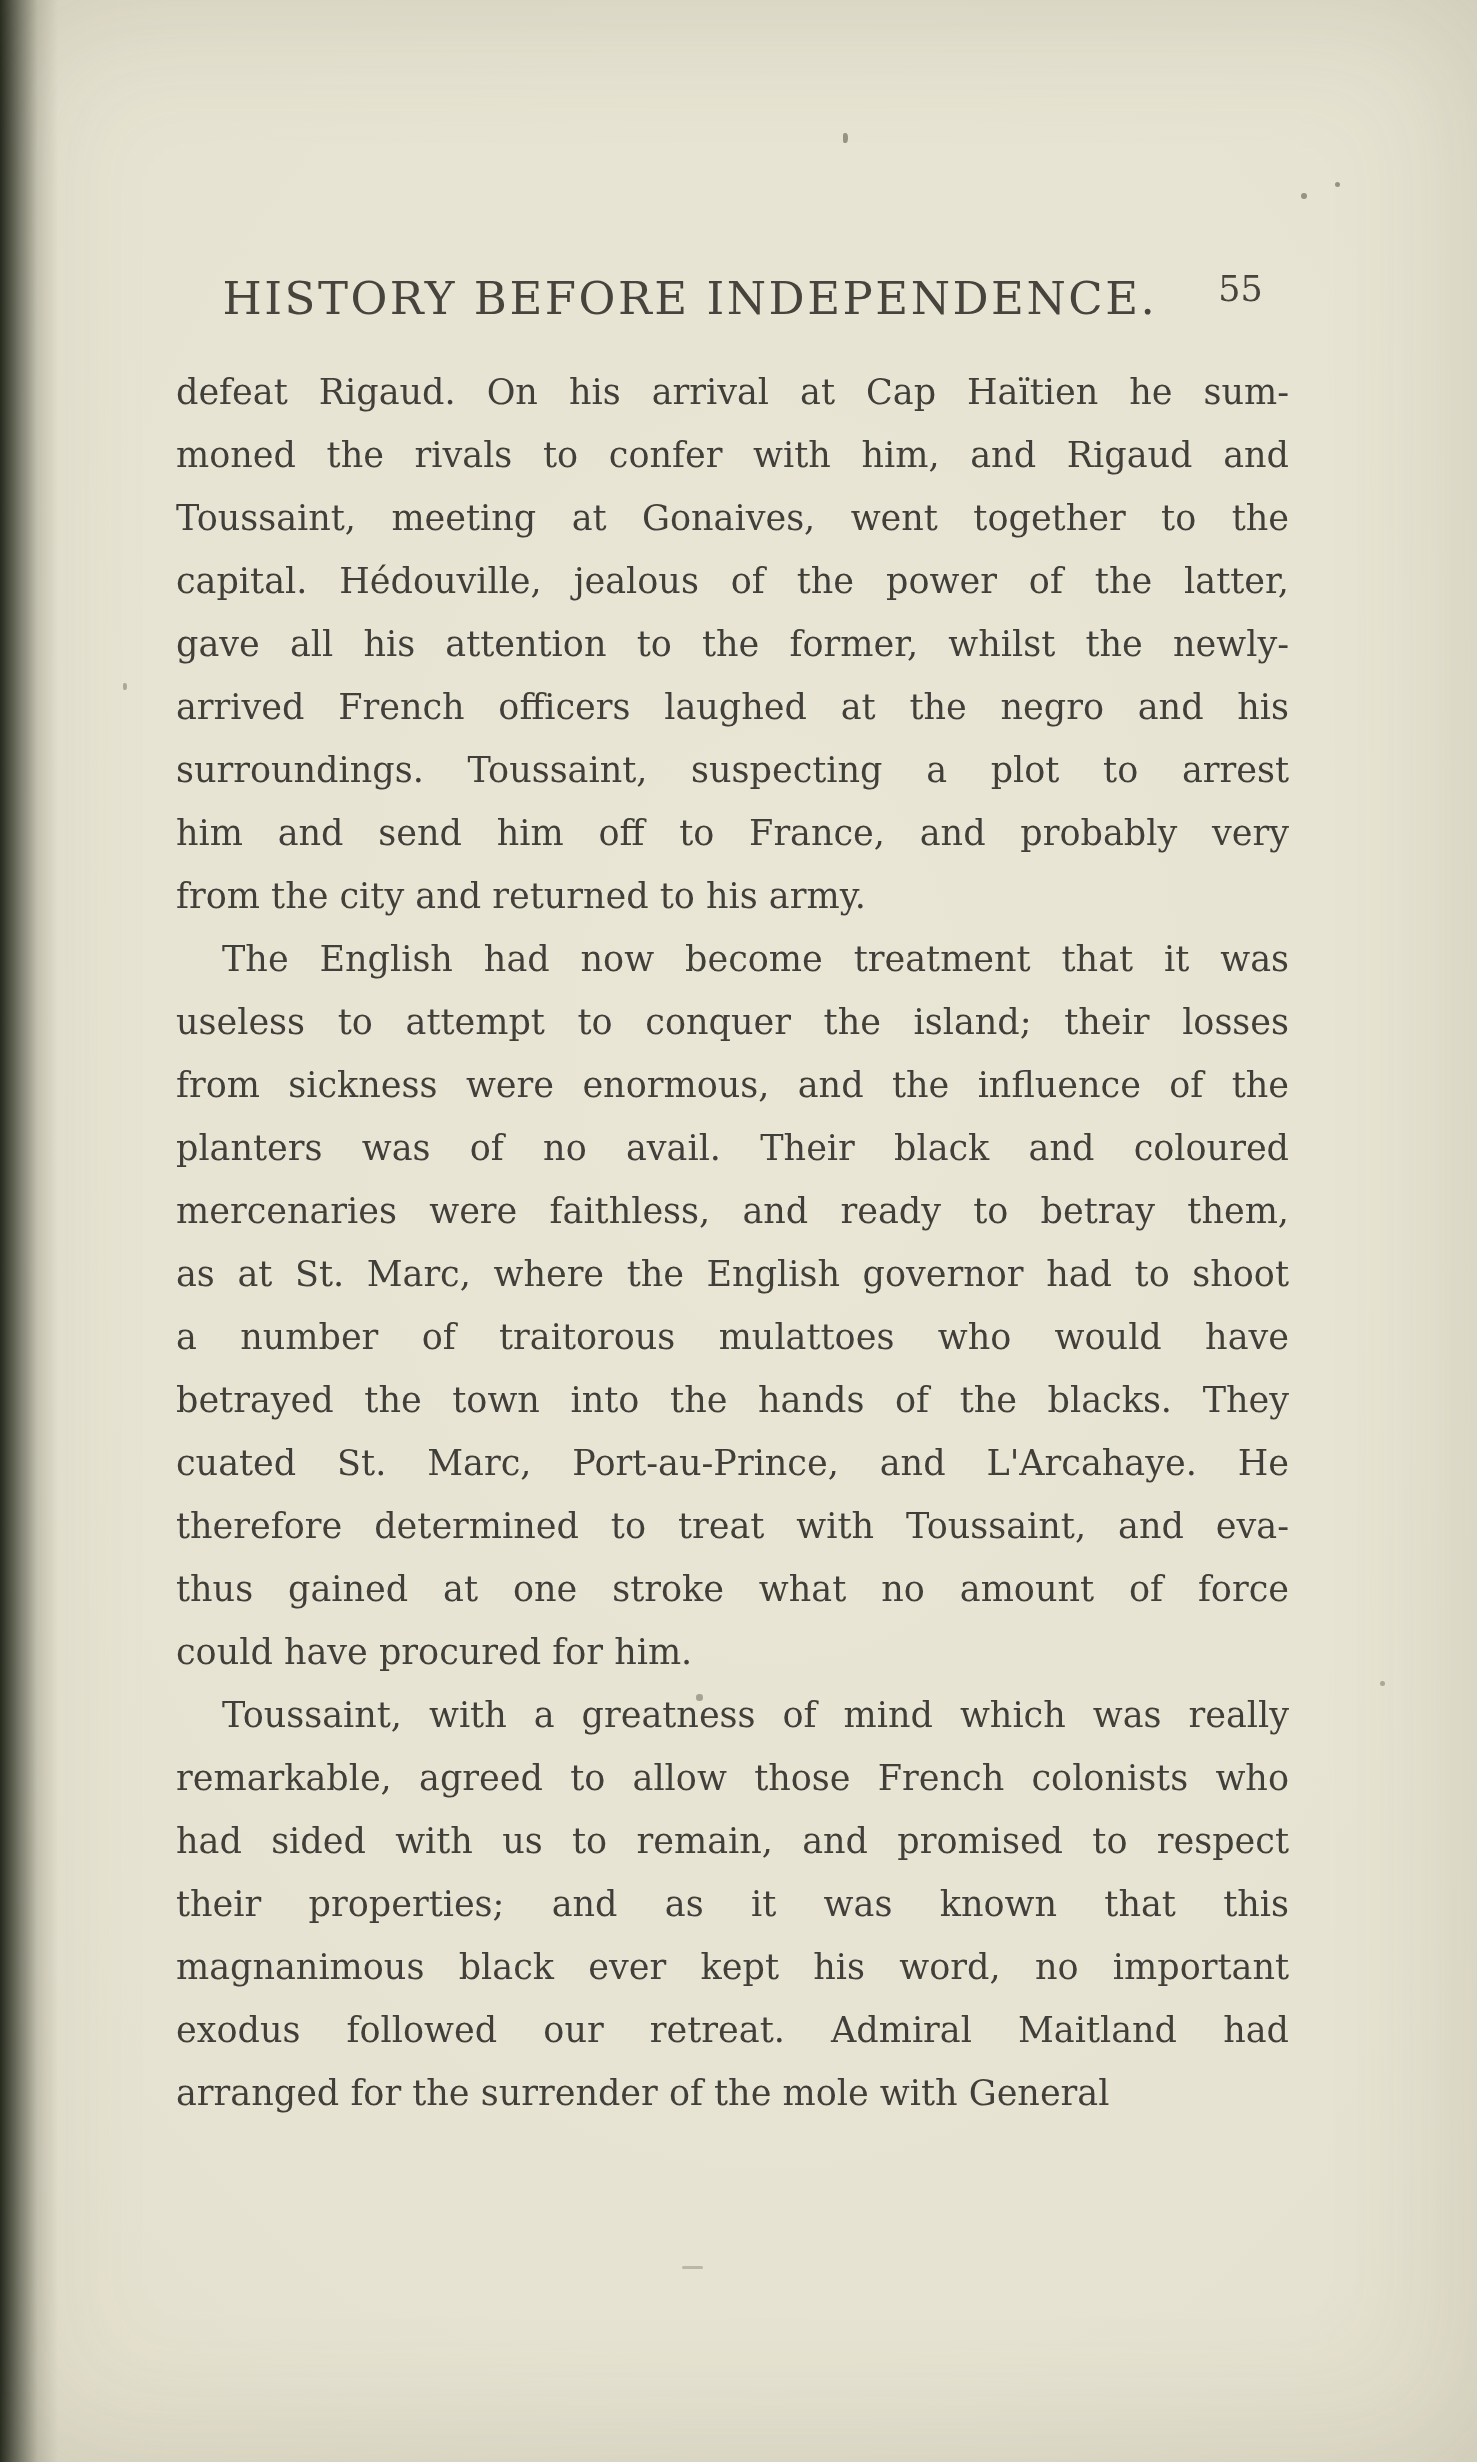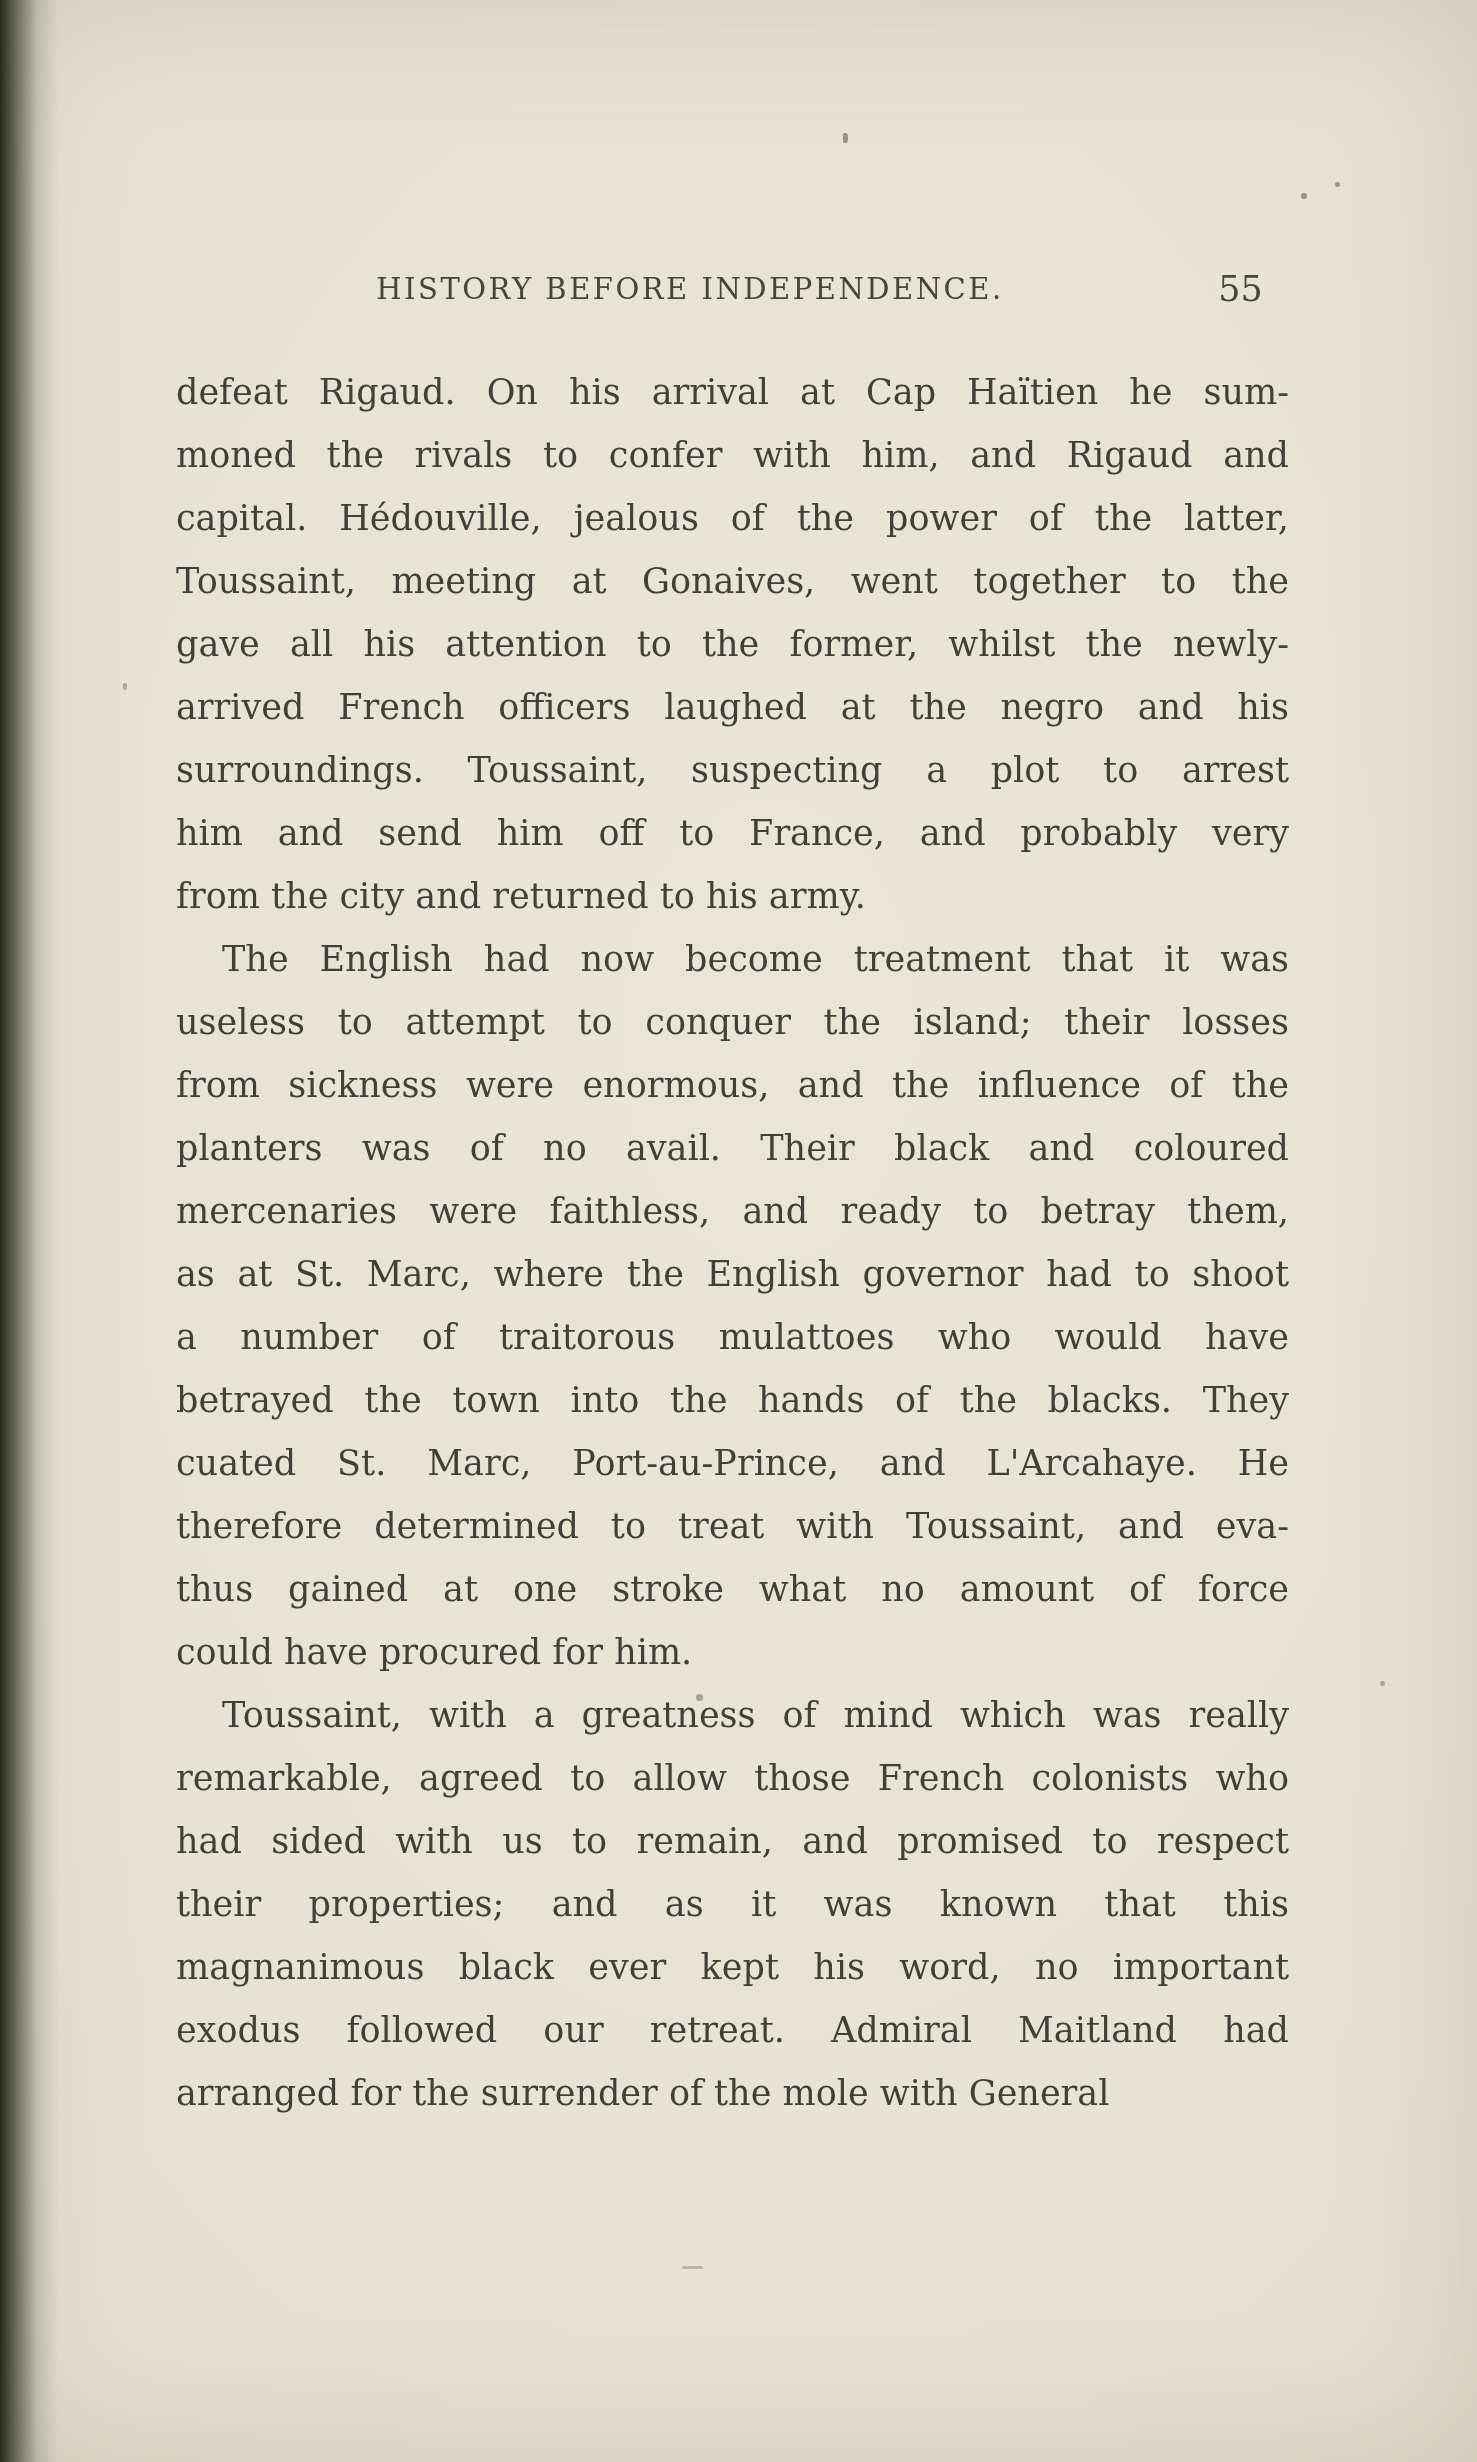--- a/index.html
+++ b/index.html
@@ -42,21 +42,21 @@
     top: 272px;
     left: 158px;
     width: 1113px;
     height: 49px;
   }
   .header-title {
     position: absolute;
     left: 0;
     right: 49px;
     text-align: center;
-    font-size: 29px;
+    font-size: 45px;
     letter-spacing: 2.5px;
     color: #46443d;
   }
   .page-number {
     position: absolute;
     right: 8.2px;
     top: -3.3px;
     font-size: 35px;
     color: #46443d;
   }
@@ -103,22 +103,22 @@
   <div class="binding-edge"></div>
 
   <div class="header-row">
     <div class="header-title">HISTORY BEFORE INDEPENDENCE.</div>
     <div class="page-number">55</div>
   </div>
 
   <div class="text-block">
       <div class="line">defeat Rigaud.  On his arrival at Cap Haïtien he sum-</div>
       <div class="line">moned the rivals to confer with him, and Rigaud and</div>
+      <div class="line">Toussaint, meeting at Gonaives, went together to the</div>
       <div class="line">capital.  Hédouville, jealous of the power of the latter,</div>
-      <div class="line">Toussaint, meeting at Gonaives, went together to the</div>
       <div class="line">gave all his attention to the former, whilst the newly-</div>
       <div class="line">arrived French officers laughed at the negro and his</div>
       <div class="line">surroundings.  Toussaint, suspecting a plot to arrest</div>
       <div class="line">him and send him off to France, and probably very</div>
       <div class="line para-end">from the city and returned to his army.</div>
       <div class="line indent">The English had now become treatment that it was</div>
       <div class="line">useless to attempt to conquer the island; their losses</div>
       <div class="line">from sickness were enormous, and the influence of the</div>
       <div class="line">planters was of no avail.  Their black and coloured</div>
       <div class="line">mercenaries were faithless, and ready to betray them,</div>

